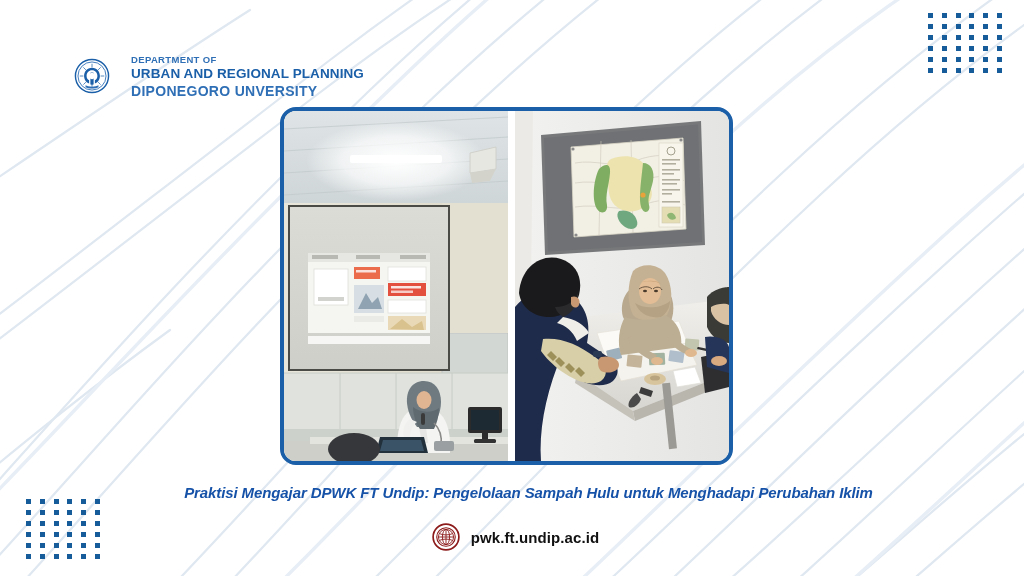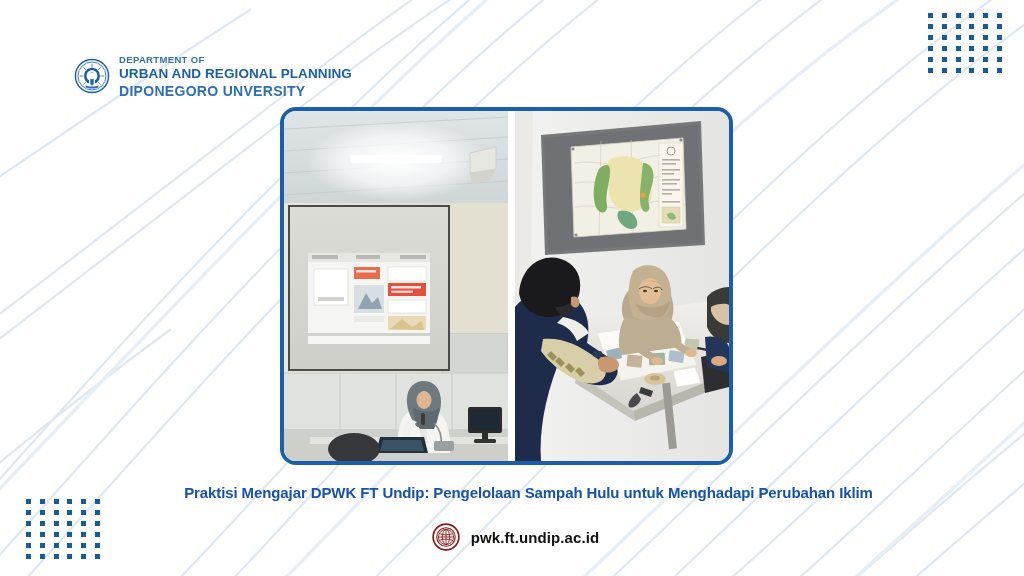--- a/index.html
+++ b/index.html
@@ -64,20 +64,21 @@
   .undip-seal {
     width: 36px;
     height: 36px;
     flex: 0 0 36px;
   }
   .dept-text {
     display: flex;
     flex-direction: column;
     justify-content: center;
     line-height: 1;
+    margin-left: 12px;
   }
   .dept-line1 {
     font-size: 9.5px;
     font-weight: bold;
     color: #2f6fb5;
     letter-spacing: 0.35px;
     margin-bottom: 2.5px;
   }
   .dept-line2 {
     font-size: 13.5px;
@@ -120,20 +121,21 @@
 
   
   .caption {
     position: absolute;
     left: 0;
     right: 0;
     top: 484px;
     text-align: center;
     font-size: 15px;
     font-weight: bold;
+    font-style: italic;
     color: #1652a8;
     letter-spacing: -0.1px;
     z-index: 3;
     padding-left: 33px;
   }
 
   
   .site-row {
     position: absolute;
     left: 0;

